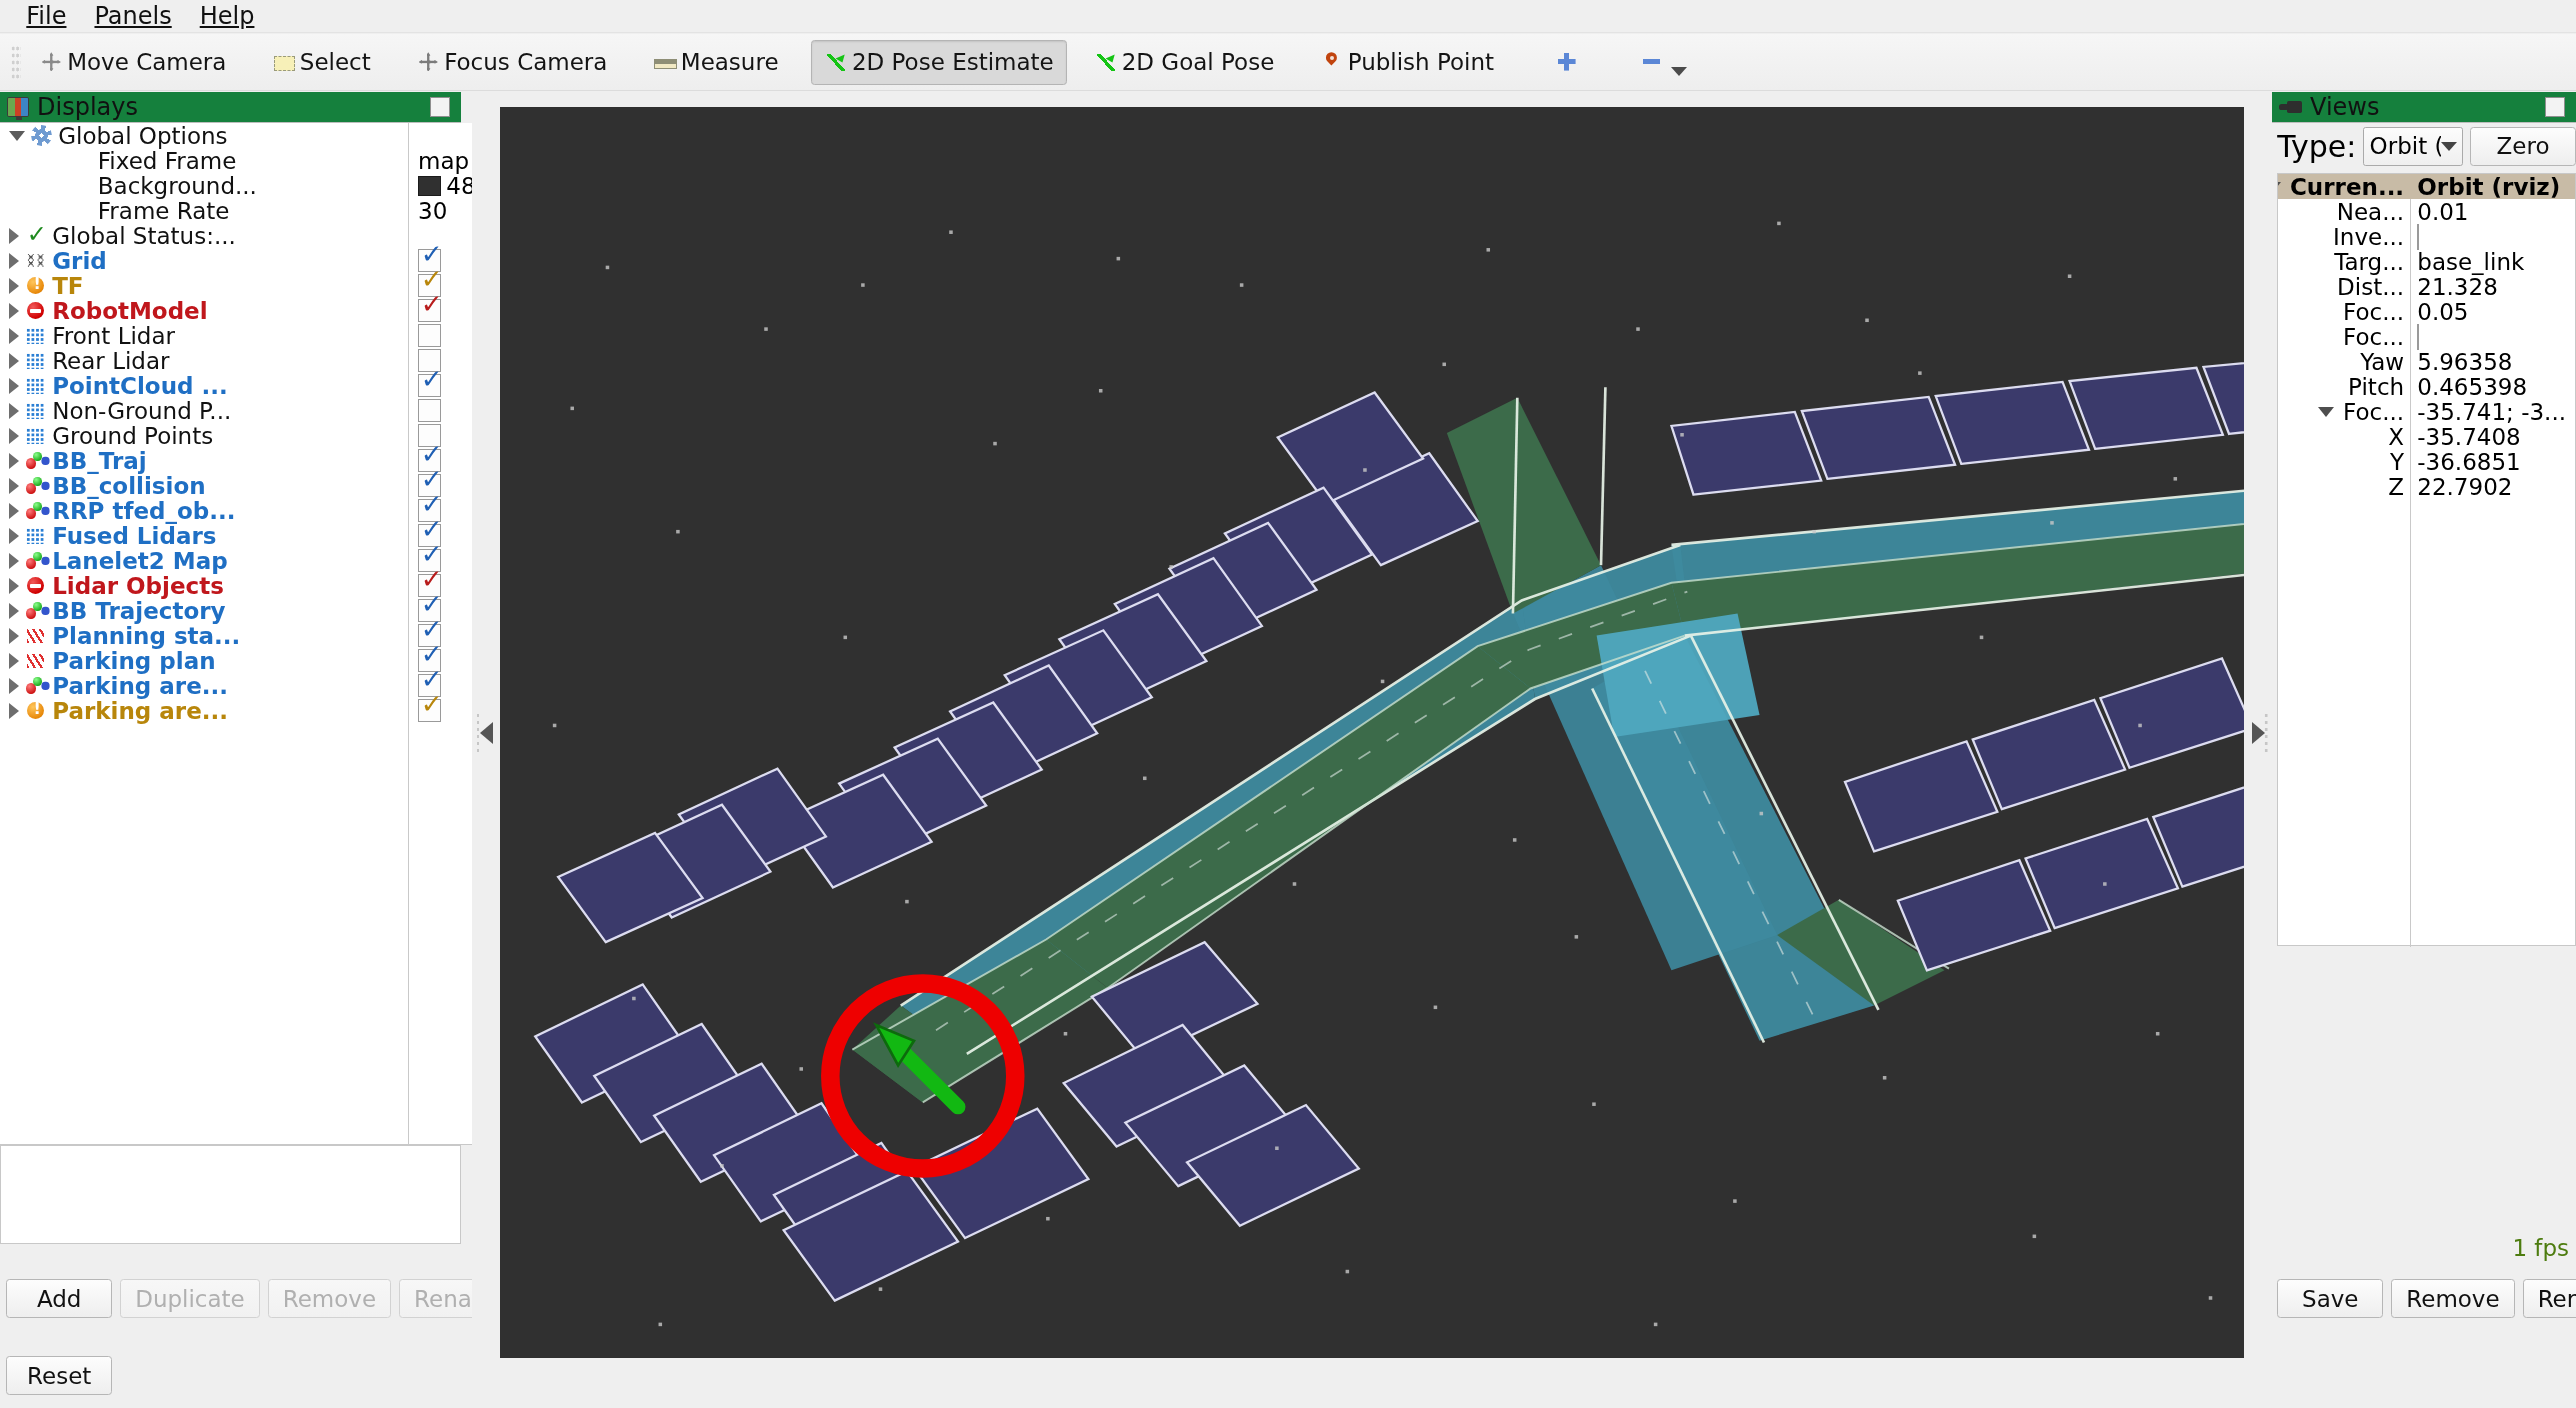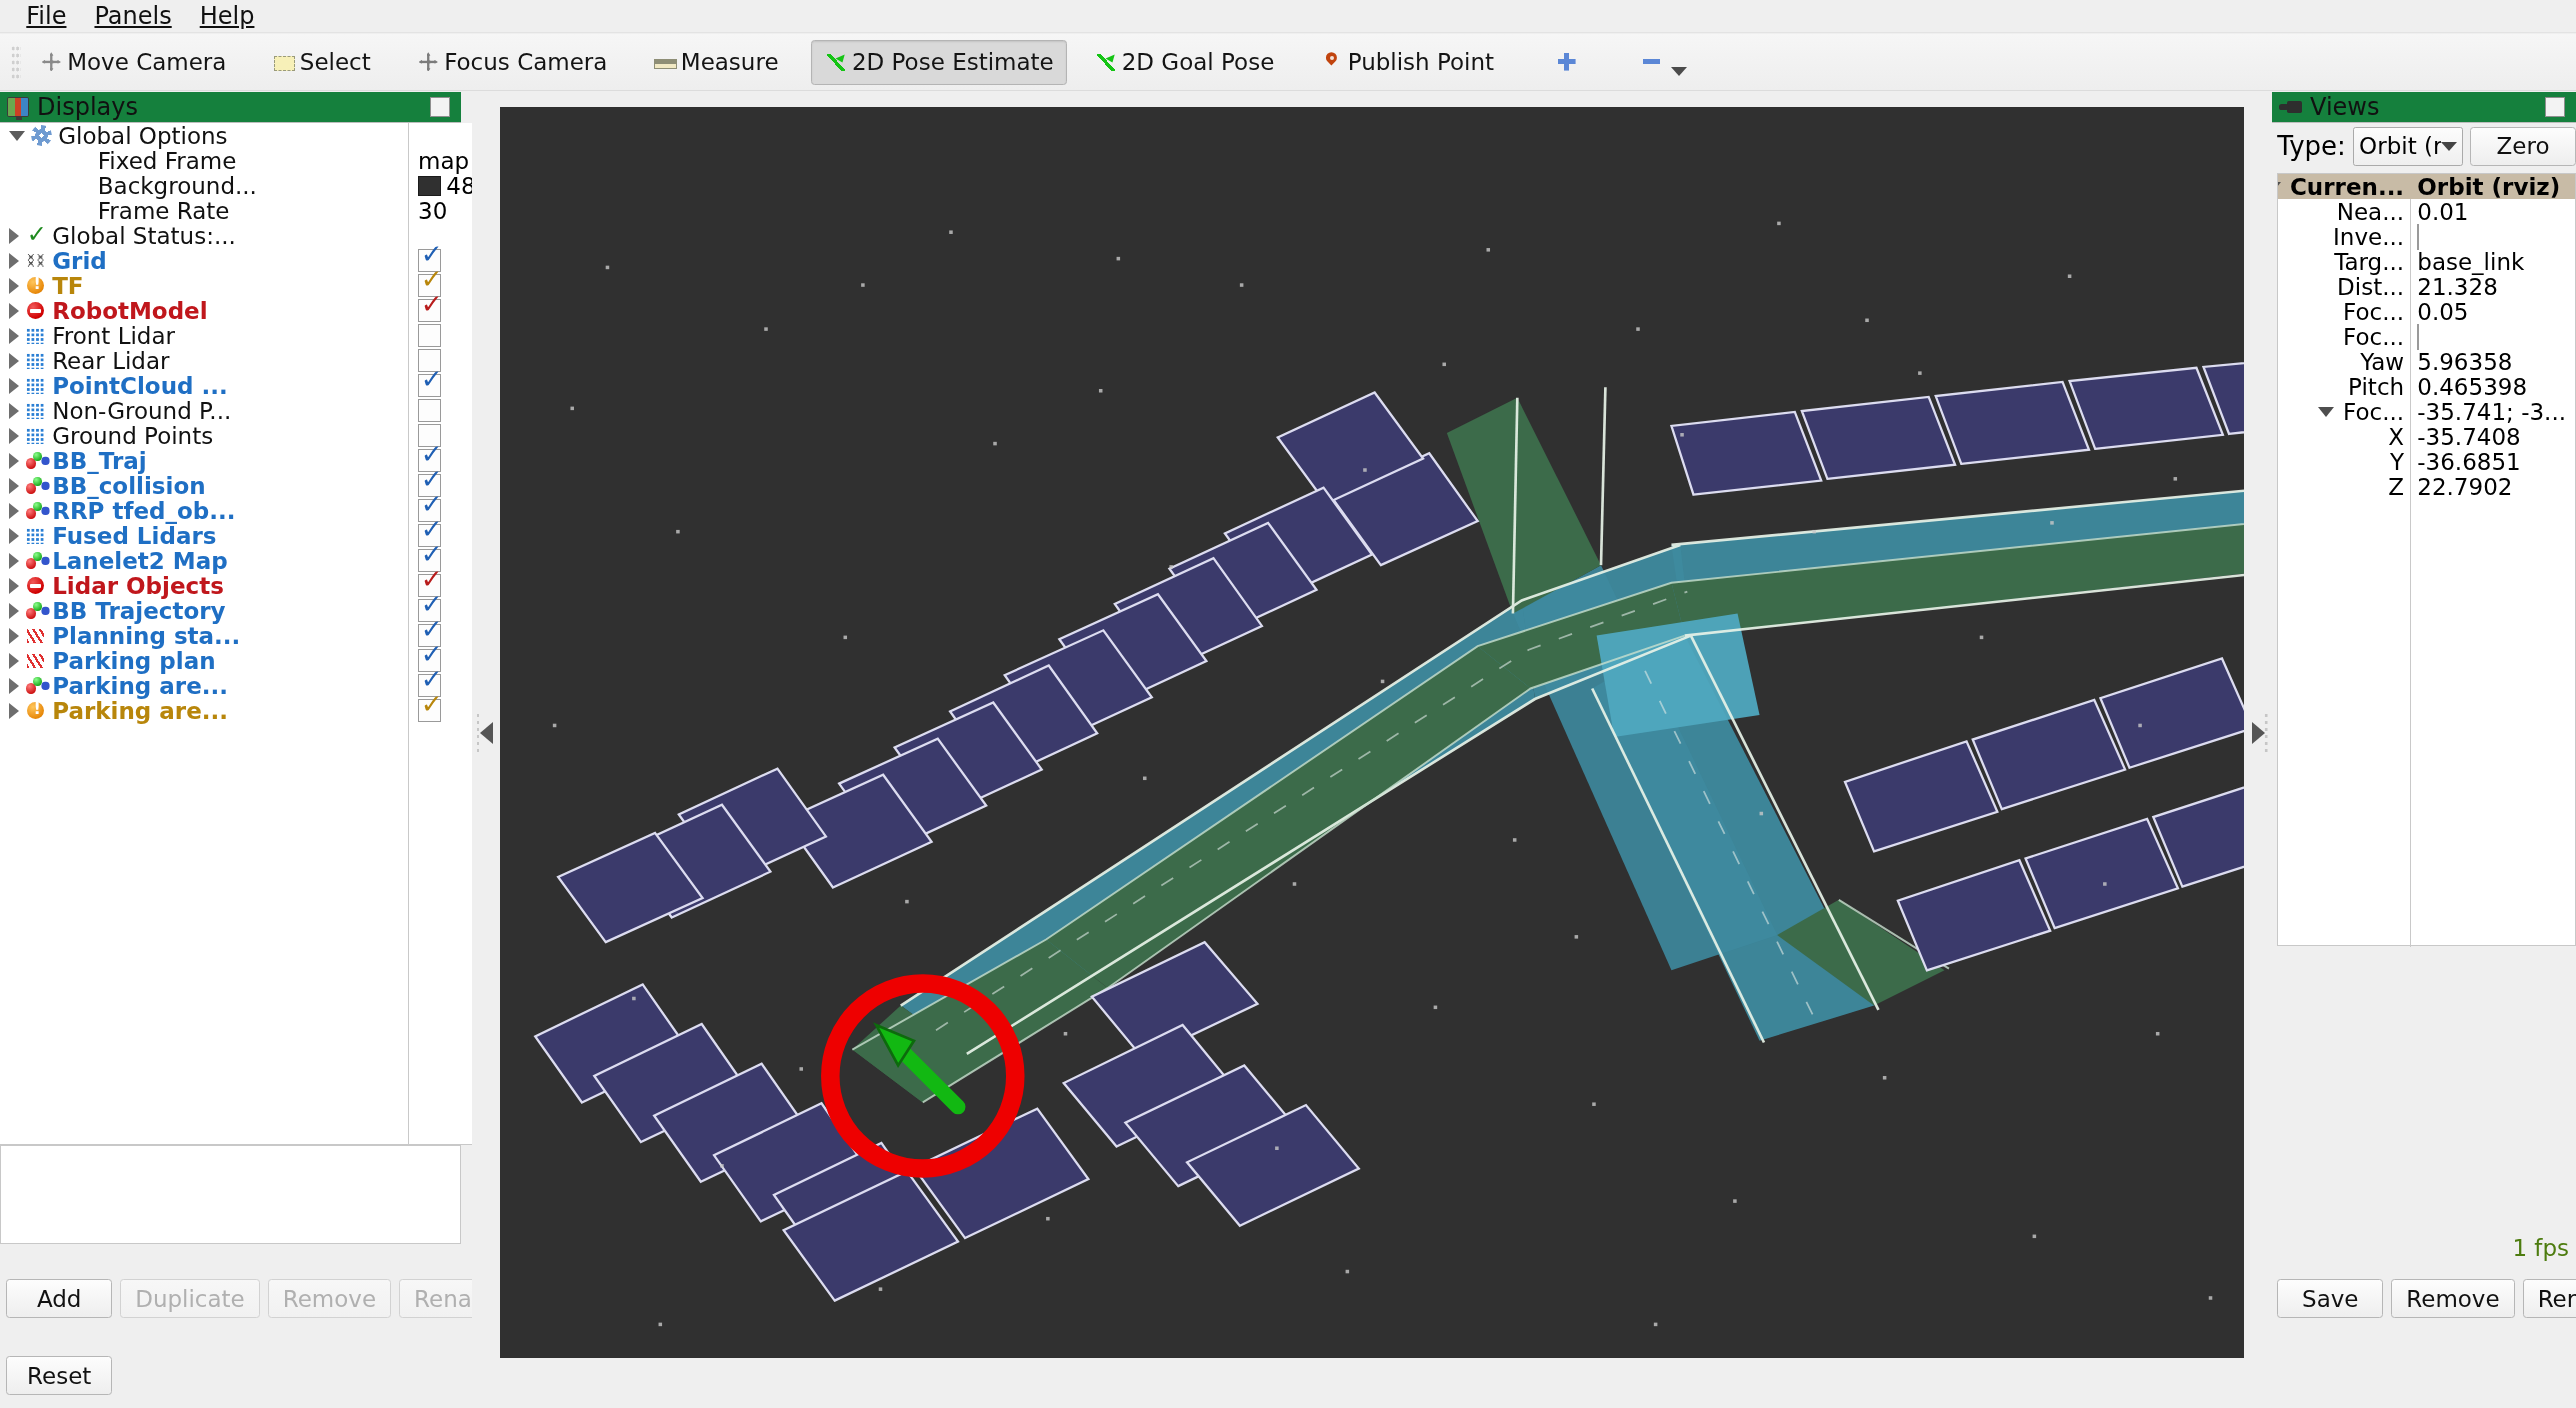--- a/index.html
+++ b/index.html
@@ -192,21 +192,21 @@
      background-image: radial-gradient(#c6c6c6 1.1px, transparent 1.2px);
      background-size:4.4px 7px; }
   .sp-dots.l { left:3.5px; } .sp-dots.r { right:3.5px; }
   .tri-l { width:0;height:0;border-top:11.4px solid transparent;border-bottom:11.4px solid transparent;border-right:13.2px solid #555; }
   .tri-r { width:0;height:0;border-top:11.4px solid transparent;border-bottom:11.4px solid transparent;border-left:13.2px solid #555; }
 
   
   .views-panel { position:absolute; left:2272px; top:92px; width:304px; height:1108px; background:#efefef; }
   .views-type-row { position:absolute; left:0; top:32px; width:304px; height:44px;
      display:flex; align-items:center; gap:7px; padding-left:5.3px; }
-  .views-type-row .lab { font-size:26px; }
+  .views-type-row .lab { font-size:30px; }
   .combo { width:148px; height:39px; background:linear-gradient(to bottom,#fcfcfc,#efefef);
      border:0.9px solid #aaaaaa; border-radius:2.6px; display:flex; align-items:center;
      padding:0 5.3px; font-size:23px; position:relative; overflow:hidden; }
   .combo .cv { flex:1; overflow:hidden; white-space:nowrap; }
   .combo .cc { width:0;height:0;border-left:8.8px solid transparent;border-right:8.8px solid transparent;
      border-top:9.7px solid #444; }
   .views-tree { position:absolute; left:5.3px; top:81px; width:299px; height:773px;
      background:#ffffff; border:0.9px solid #c8c8c8; }
   .vrow { position:relative; height:25px; display:flex; align-items:center; font-size:23px; }
   .vname { width:132px; display:flex; align-items:center; justify-content:flex-end; gap:5.3px;

